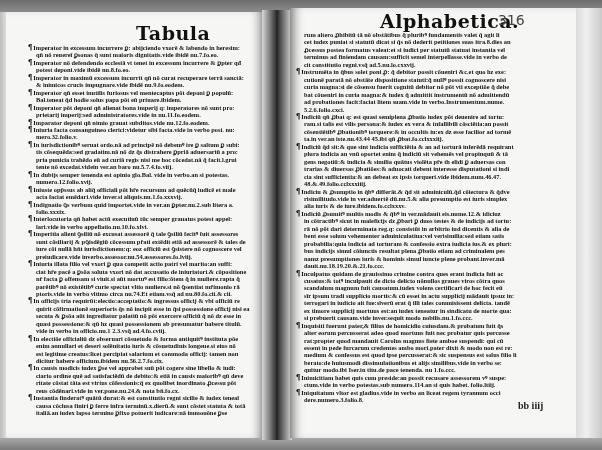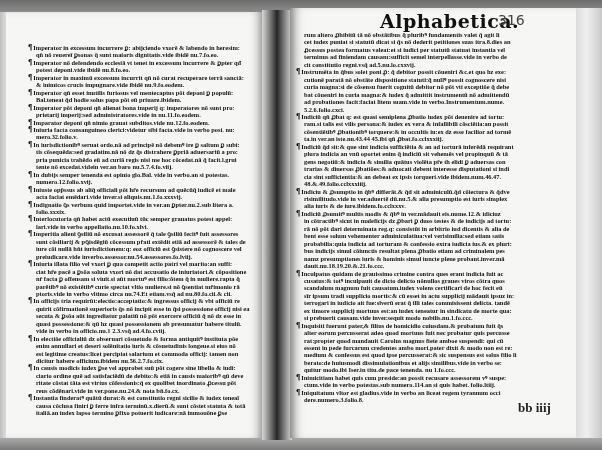--- a/index.html
+++ b/index.html
@@ -32,30 +32,31 @@
   .entries { position:absolute; font-family:"Liberation Serif", serif; color:#141414;
     font-size:6.4px; line-height:7.45px; }
   .entries-left { left:22px; top:32px; width:232px; }
   .entries-right { left:6px; top:23px; width:270px; }
   .entry { margin:0 0 0 0; }
   .entry .mark { font-weight:bold; font-size:8px; margin-right:1px; }
   .entry .txt { font-weight:bold; }
   .line { display:block; white-space:nowrap; overflow:hidden; }
   .cont { padding-left:8px; }
   .signature { position:absolute; left:228px; top:392px; font-family:"Liberation Serif", serif;
-    font-weight:bold; font-size:13px; color:#222; }
+    font-weight:bold; font-size:10px; color:#222; }
 </style>
 </head>
 <body>
 
 <div class="top-edge"></div>
 <div class="bottom-edge"></div>
 <div class="page-edge-left"></div>
 
 <div class="page page-left">
+  <div class="title title-left">Tabula</div>
   <div class="entries entries-left" id="entries-left">
       <div class="entry">
         <span class="line"><span class="mark">¶</span><span class="txt">Imperator in excessum incurrere ꝑ: abijciendo vxorē &amp; labendo in heresim:</span></span>
         <span class="line cont"><span class="txt">qn̄ nō reuereī ꝑsonas q̄ sunt maioris dignitatis.vide ibidē nu.7.fo.eo.</span></span>
       </div>
       <div class="entry">
         <span class="line"><span class="mark">¶</span><span class="txt">Imperator nō defendendo ecclesiā vt tenet in excessum incurrere &amp; ꝑpter qđ</span></span>
         <span class="line cont"><span class="txt">potest deponi.vide ibidē nu.8.fo.eo.</span></span>
       </div>
       <div class="entry">

